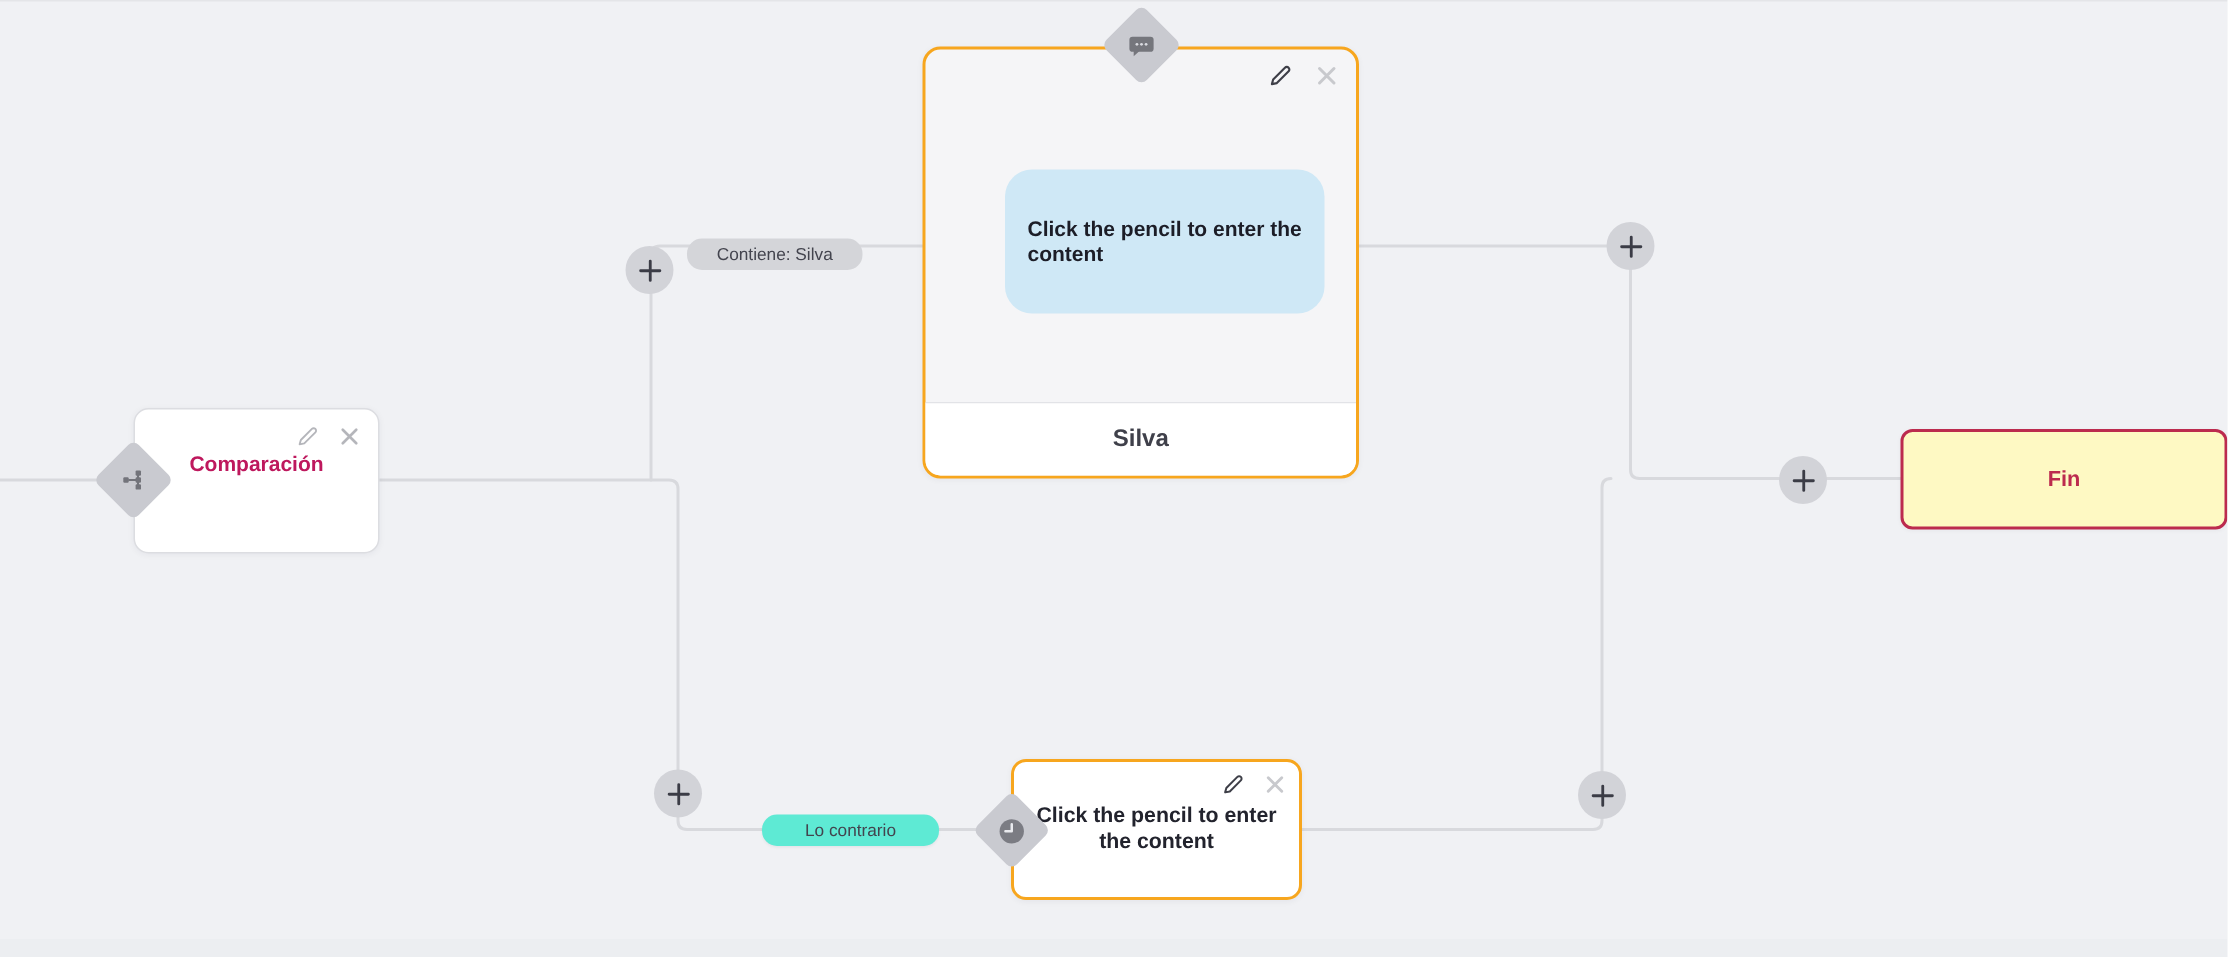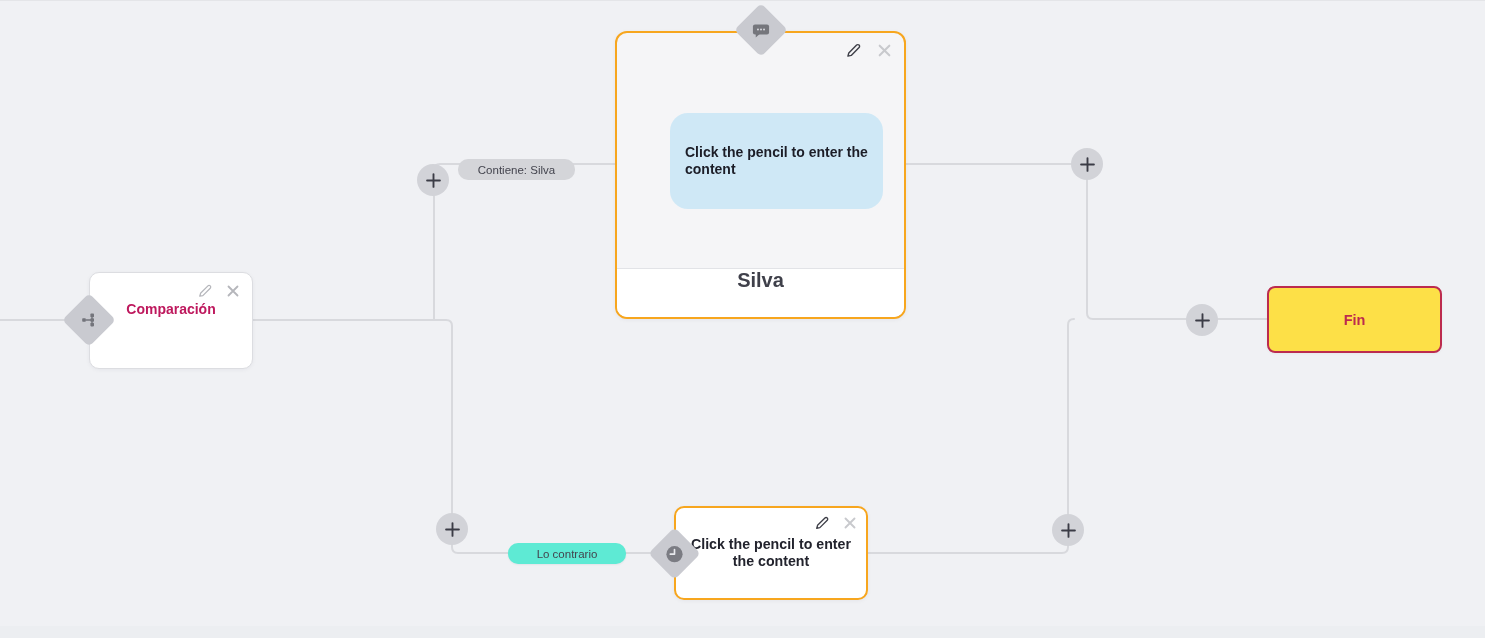--- a/index.html
+++ b/index.html
@@ -54,35 +54,35 @@
   }
   .node-message .node-actions{top:9px;right:12px;gap:15px;}
   .bubble{
     position:absolute;left:53px;top:80px;width:213px;height:96px;background:#cfe8f6;
     border-radius:18px;display:flex;align-items:center;padding:0 15px;
     font-size:14px;line-height:1.22;color:#1c1d27;
   }
   .msg-footer{
     position:absolute;left:0;right:0;bottom:0;height:49px;background:#ffffff;
     border-top:1px solid #e2e3e7;border-radius:0 0 10px 10px;
-    display:flex;justify-content:center;font-size:20px;color:#3f404a;
+    display:flex;align-items:center;justify-content:center;font-size:16px;color:#3f404a;
   }
 
   
   .node-delay{
     left:674px;top:505px;width:194px;height:94px;background:#ffffff;
     border:2px solid #f7a61e;border-radius:10px;box-shadow:0 1px 4px rgba(20,25,50,.05);
     cursor:pointer;
   }
   .node-delay .node-actions{top:7px;right:9px;gap:13px;}
   .delay-text{margin-top:28px;padding:0 14px;text-align:center;font-size:14.2px;line-height:1.2;color:#22232d;}
 
   
   .node-end{
-    left:1267px;top:285px;width:175px;height:67px;background:#fde047;
+    left:1267px;top:285px;width:218px;height:67px;background:#fef9c3;
     border:2px solid #bc2b4e;border-radius:8px;display:flex;align-items:center;justify-content:center;
     font-size:14.5px;color:#bc2b4e;cursor:pointer;box-shadow:0 1px 3px rgba(20,25,50,.04);
   }
 
   
   .diamond{
     position:absolute;z-index:5;background:#c9cad0;border-radius:5px;
     transform:rotate(45deg);display:flex;align-items:center;justify-content:center;cursor:pointer;
   }
   .diamond .d-icon{transform:rotate(-45deg);display:flex;align-items:center;justify-content:center;}

